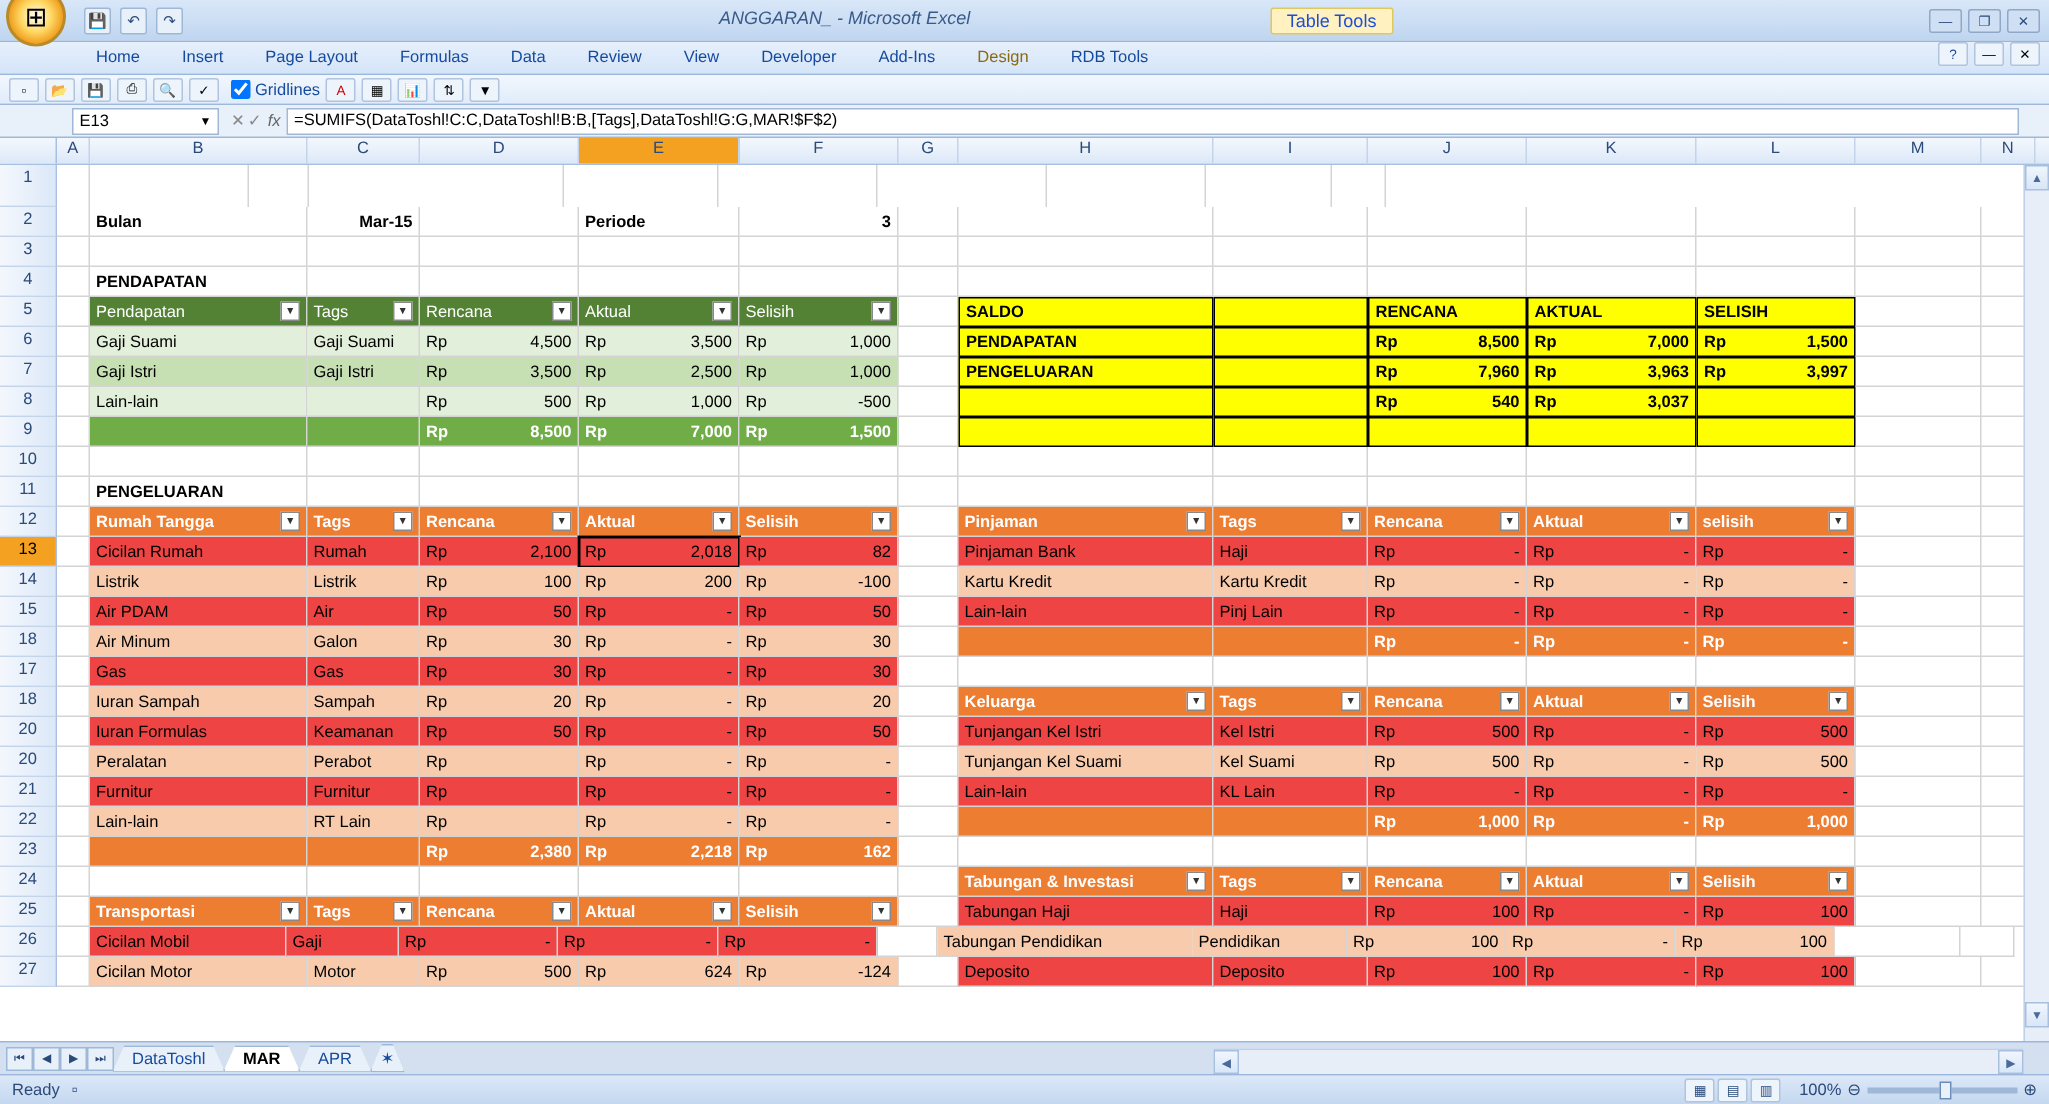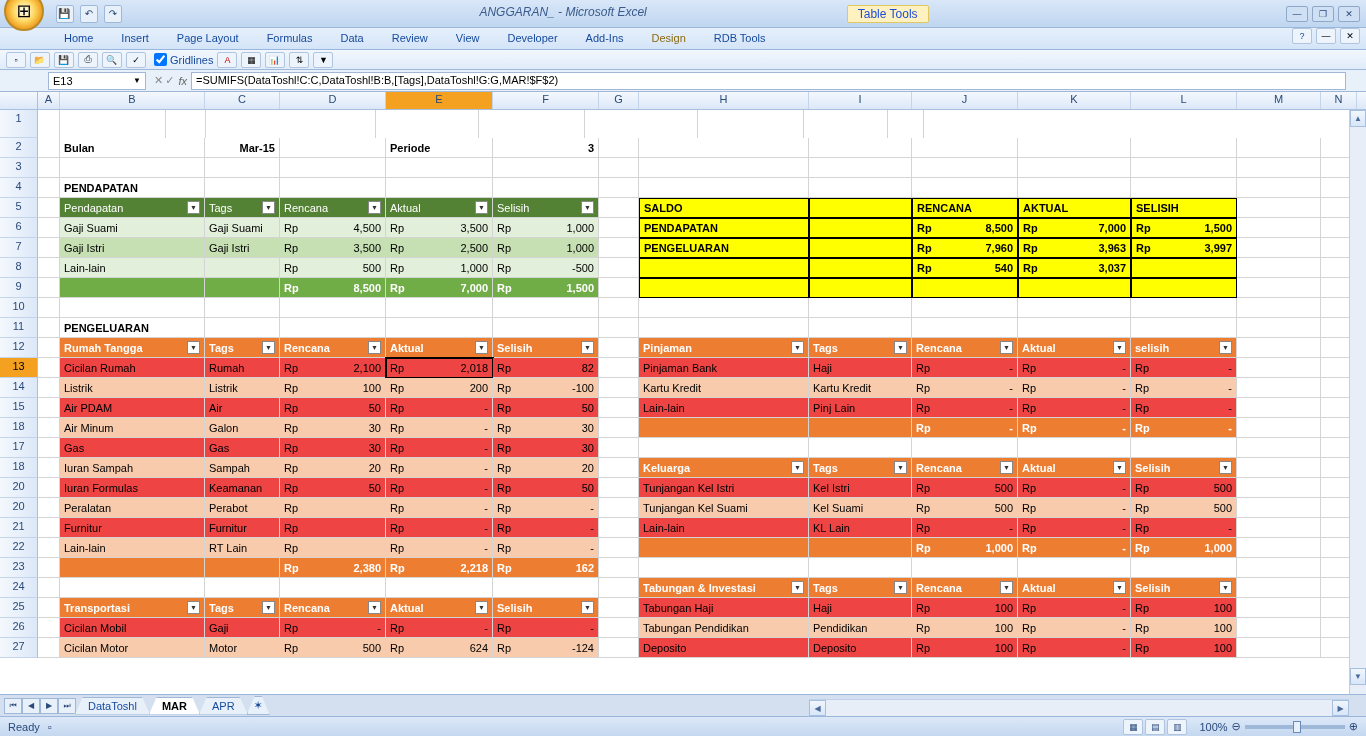--- a/index.html
+++ b/index.html
@@ -1065,21 +1065,21 @@
           <span class="rp">
             <span>Rp</span>
             <span>100</span>
           </span>
         </div>
         <div class="cell " style="width: 84px;"></div>
         <div class="cell " style="width: 36px;"></div>
       </div>
       <div class="row">
         <div class="cell " style="width: 22px;"></div>
-        <div class="cell orange-lt" style="width: 145px;">Cicilan Mobil</div>
+        <div class="cell orange-lt" style="width: 131px;">Cicilan Mobil</div>
         <div class="cell orange-lt" style="width: 75px;">Gaji</div>
         <div class="cell orange-lt" style="width: 106px;">
           <span class="rp">
             <span>Rp</span>
             <span>-</span>
           </span>
         </div>
         <div class="cell orange-lt" style="width: 107px;">
           <span class="rp">
             <span>Rp</span>

